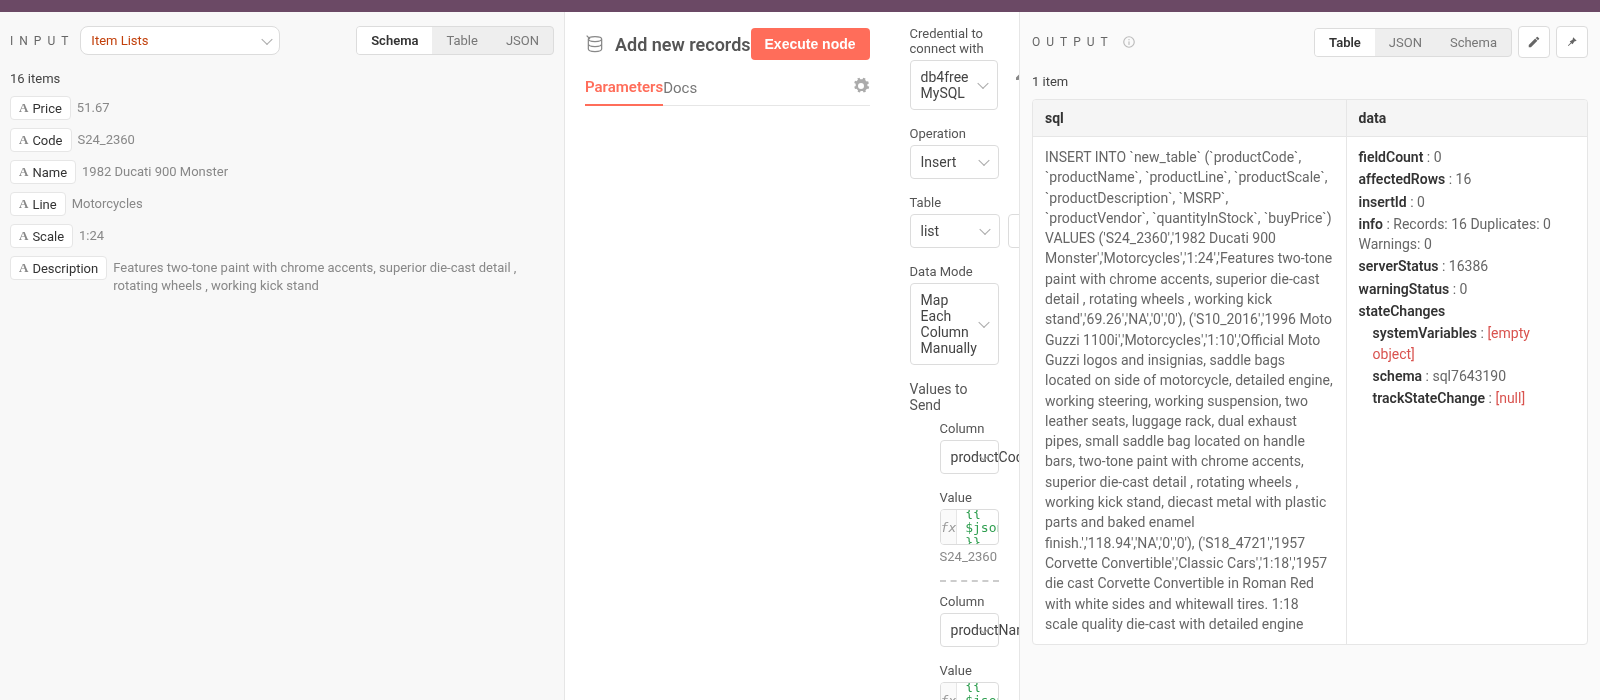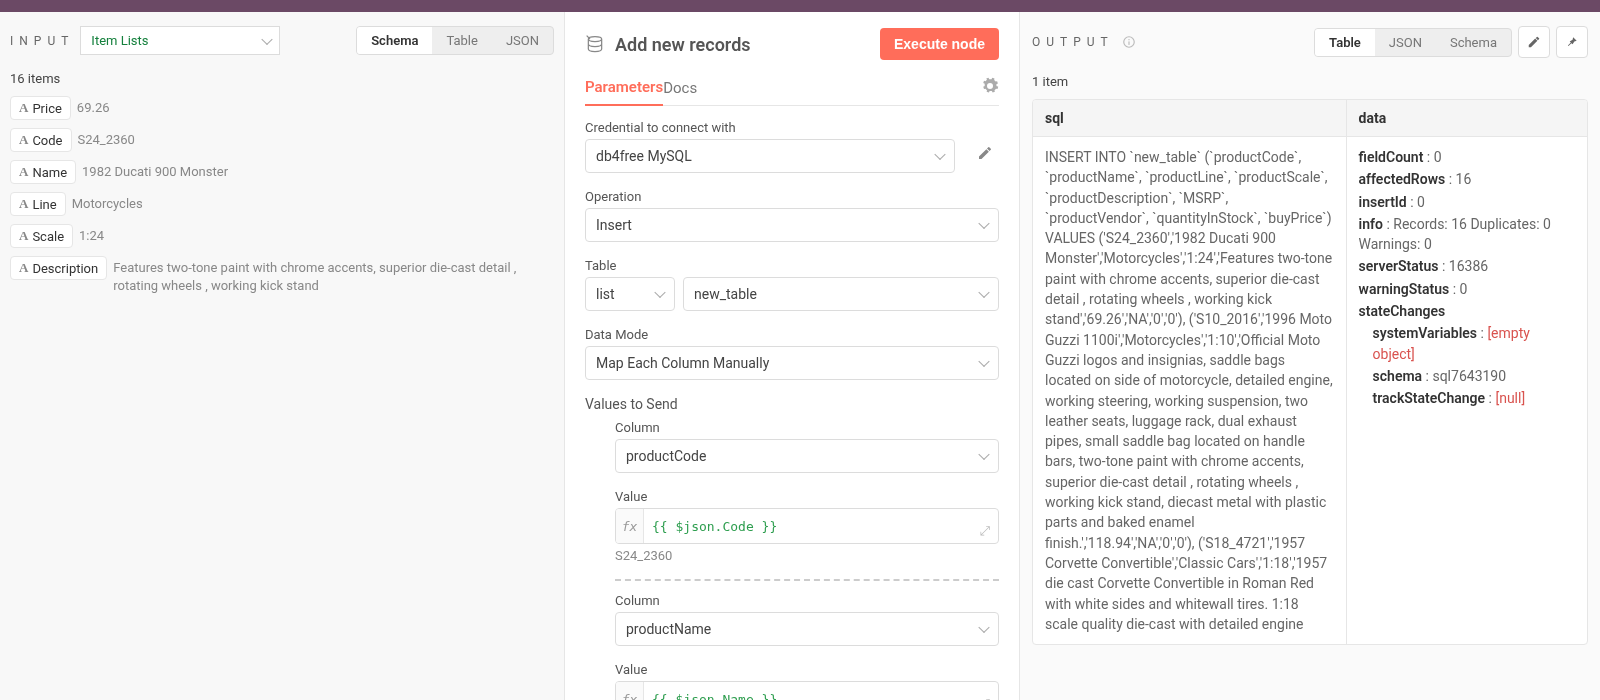--- a/index.html
+++ b/index.html
@@ -6,33 +6,33 @@
 body { font-family: -apple-system, BlinkMacSystemFont, "Segoe UI", Roboto, Helvetica, Arial, sans-serif; font-size: 14px; color: #555; background: #f5f5f5; width: 1600px; height: 700px; overflow: hidden; position: relative; }
 .topbar { height: 12px; background: #6b4965; }
 
 .layout { display: flex; height: 688px; }
 
 
 .left { width: 565px; background: #f8f8f8; border-right: 1px solid #e6e6e6; padding: 14px 10px 10px 10px; }
 .panel-header-row { display: flex; align-items: center; justify-content: space-between; margin-bottom: 16px; }
 .panel-left-group { display: flex; align-items: center; gap: 6px; }
 .panel-title { font-size: 12px; letter-spacing: 6px; color: #666; font-weight: 400; }
-.select-box { border: 1px solid #dcdcdc; background: #fff; border-radius: 0; font-size: 13px; color: #15803d; padding: 6px 26px 6px 10px; position: relative; display: inline-flex; align-items: center; width: 200px; cursor: pointer; }
+.select-box { border: 1px solid #dcdcdc; background: #fff; border-radius: 8px; font-size: 13px; color: #c2410c; padding: 6px 26px 6px 10px; position: relative; display: inline-flex; align-items: center; width: 200px; cursor: pointer; }
 .select-box::after { content: ""; position: absolute; right: 8px; top: 50%; width: 7px; height: 7px; border-right: 1.5px solid #aaa; border-bottom: 1.5px solid #aaa; transform: translateY(-70%) rotate(45deg); }
 .tabgroup { display: flex; border: 1px solid #dcdcdc; background: #eee; border-radius: 4px; overflow: hidden; }
 .tabgroup .tab { padding: 6px 14px; font-size: 13px; color: #777; cursor: pointer; }
 .tabgroup .tab.active { background: #fff; color: #333; font-weight: 600; }
 .items-count { font-size: 13px; color: #444; margin-bottom: 10px; }
 .schema-row { display: flex; align-items: flex-start; gap: 6px; margin-bottom: 8px; }
 .chip { display: inline-flex; align-items: center; gap: 4px; background: #fff; border: 1px solid #e6e6e6; border-radius: 4px; padding: 3px 8px; font-size: 13px; color: #333; }
 .chip .type { font-family: Georgia, serif; font-weight: 600; color: #888; }
 .schema-val { font-size: 13px; color: #888; padding-top: 3px; line-height: 1.4; }
 
 
-.center { width: 455px; background: #fff; border-right: 1px solid #e6e6e6; display: flex; flex-direction: column; }
+.center { width: 455px; background: #fff; border-right: 1px solid #e6e6e6; display: flex; flex-direction: row; }
 .center-header { padding: 16px 20px 0 20px; }
 .header-row { display: flex; align-items: center; justify-content: space-between; margin-bottom: 10px; }
 .header-title-wrap { display: flex; align-items: center; gap: 10px; }
 .db-icon { width: 20px; height: 20px; }
 .header-title { font-size: 18px; font-weight: 600; color: #555; }
 .exec-btn { background: #ff6d5a; color: #fff; border: none; border-radius: 4px; padding: 8px 14px; font-size: 14px; font-weight: 600; cursor: pointer; }
 .subtabs { display: flex; align-items: center; border-bottom: 1px solid #e6e6e6; position: relative; }
 .subtab { padding: 8px 0; font-size: 15px; color: #777; cursor: pointer; }
 .subtab.active { color: #ff6d5a; font-weight: 600; border-bottom: 2px solid #ff6d5a; margin-bottom: -1px; }
 .gear { margin-left: auto; color: #888; cursor: pointer; }
@@ -94,21 +94,21 @@
         <div class="tab">JSON</div>
       </div>
     </div>
     <div class="items-count">16 items</div>
 
     <div class="schema-row">
       <span class="chip">
           <span class="type">A</span>
           <span>Price</span>
         </span>
-      <span class="schema-val">69.26</span>
+      <span class="schema-val">51.67</span>
     </div>
     <div class="schema-row">
       <span class="chip">
           <span class="type">A</span>
           <span>Code</span>
         </span>
       <span class="schema-val">S24_2360</span>
     </div>
     <div class="schema-row">
       <span class="chip">

